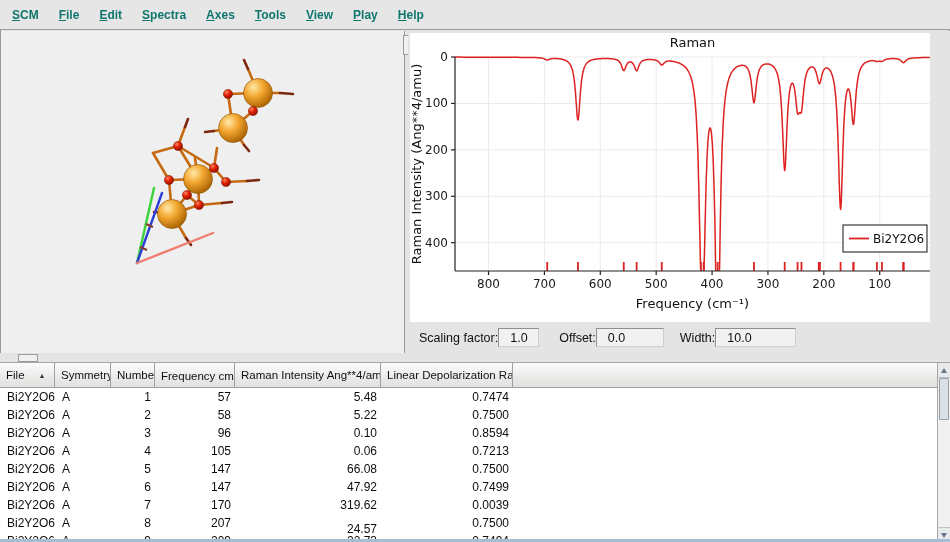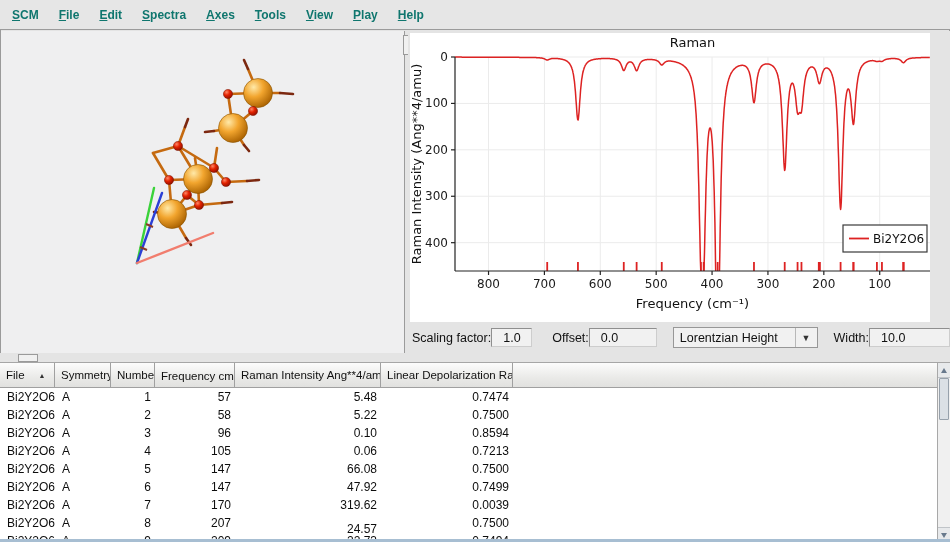--- a/index.html
+++ b/index.html
@@ -16,21 +16,21 @@
   #mol-svg{position:absolute;left:0;top:0;}
   .statusbar{position:absolute;left:8px;top:292px;height:18px;font-size:12.5px;color:#1c1c1c;white-space:pre;}
   
   .vsplitter{position:absolute;left:405px;top:31px;width:4px;height:322px;background:#e4e4e4;}
   .vhandle{position:absolute;left:-2px;top:4px;width:7px;height:18px;background:#f0f0f0;border:1px solid #9a9a9a;}
   
   .right-panel{position:absolute;left:408px;top:31px;width:542px;height:322px;background:#e4e4e4;}
   #plot-svg{position:absolute;left:0;top:0;}
   .plot-toolbar{position:absolute;left:0;top:291px;width:100%;height:31px;display:flex;align-items:center;
                 font-size:12.5px;color:#111;padding-left:3px;box-sizing:border-box;}
-  .tb-label{margin-left:1px;white-space:pre;}
+  .tb-label{margin-left:8px;white-space:pre;}
   .tb-input{height:17px;background:#f1f1f1;border:1px solid #8f8f8f;border-right-color:#cdcdcd;border-bottom-color:#cdcdcd;
             font:12.5px "Liberation Sans",sans-serif;padding:0 0 0 11px;color:#111;}
   .w30{width:28px}.w58{width:55px}.w70{width:68px}
   .combo{display:flex;align-items:center;width:160px;height:21px;margin-left:16px;background:#f1f1f1;
          border:1px solid #979797;box-sizing:border-box;}
   .combo-text{flex:1;padding-left:6px;font-size:12.5px;color:#111;white-space:nowrap;overflow:hidden;}
   .combo-arrow{width:21px;height:100%;display:flex;align-items:center;justify-content:center;
                border-left:1px solid #b8b8b8;color:#333;font-size:9px;}
   .ml8{margin-left:20px}.ml16{margin-left:16px}
   
@@ -227,24 +227,20 @@
         <text x="13" y="133" text-anchor="middle" font-size="13" fill="#111" font-family="DejaVu Sans, sans-serif" transform="rotate(-90 13 133)">Raman Intensity (Ang**4/amu)</text>
         <rect x="435" y="194" width="84" height="27" fill="#ffffff" stroke="#3a3a3a" stroke-width="1.2"></rect>
         <line x1="441" y1="207.5" x2="461" y2="207.5" stroke="#dd2222" stroke-width="1.8"></line>
         <text x="465" y="212" font-size="12" fill="#111" font-family="DejaVu Sans, sans-serif">Bi2Y2O6</text>
       </svg>
     <div class="plot-toolbar">
       <span class="tb-label">Scaling factor:</span>
       <input class="tb-input w30" value="1.0" style="">
       <span class="tb-label ml8">Offset:</span>
       <input class="tb-input w58" value="0.0" style="">
-      <div class="combo">
-        <span class="combo-text">Lorentzian Height</span>
-        <span class="combo-arrow">▼</span>
-      </div>
       <span class="tb-label ml16">Width:</span>
       <input class="tb-input w70" value="10.0" style="">
     </div>
   </div>
 
   <div class="hsplitter">
     <div class="hhandle"></div>
   </div>
 
   <div class="table">

